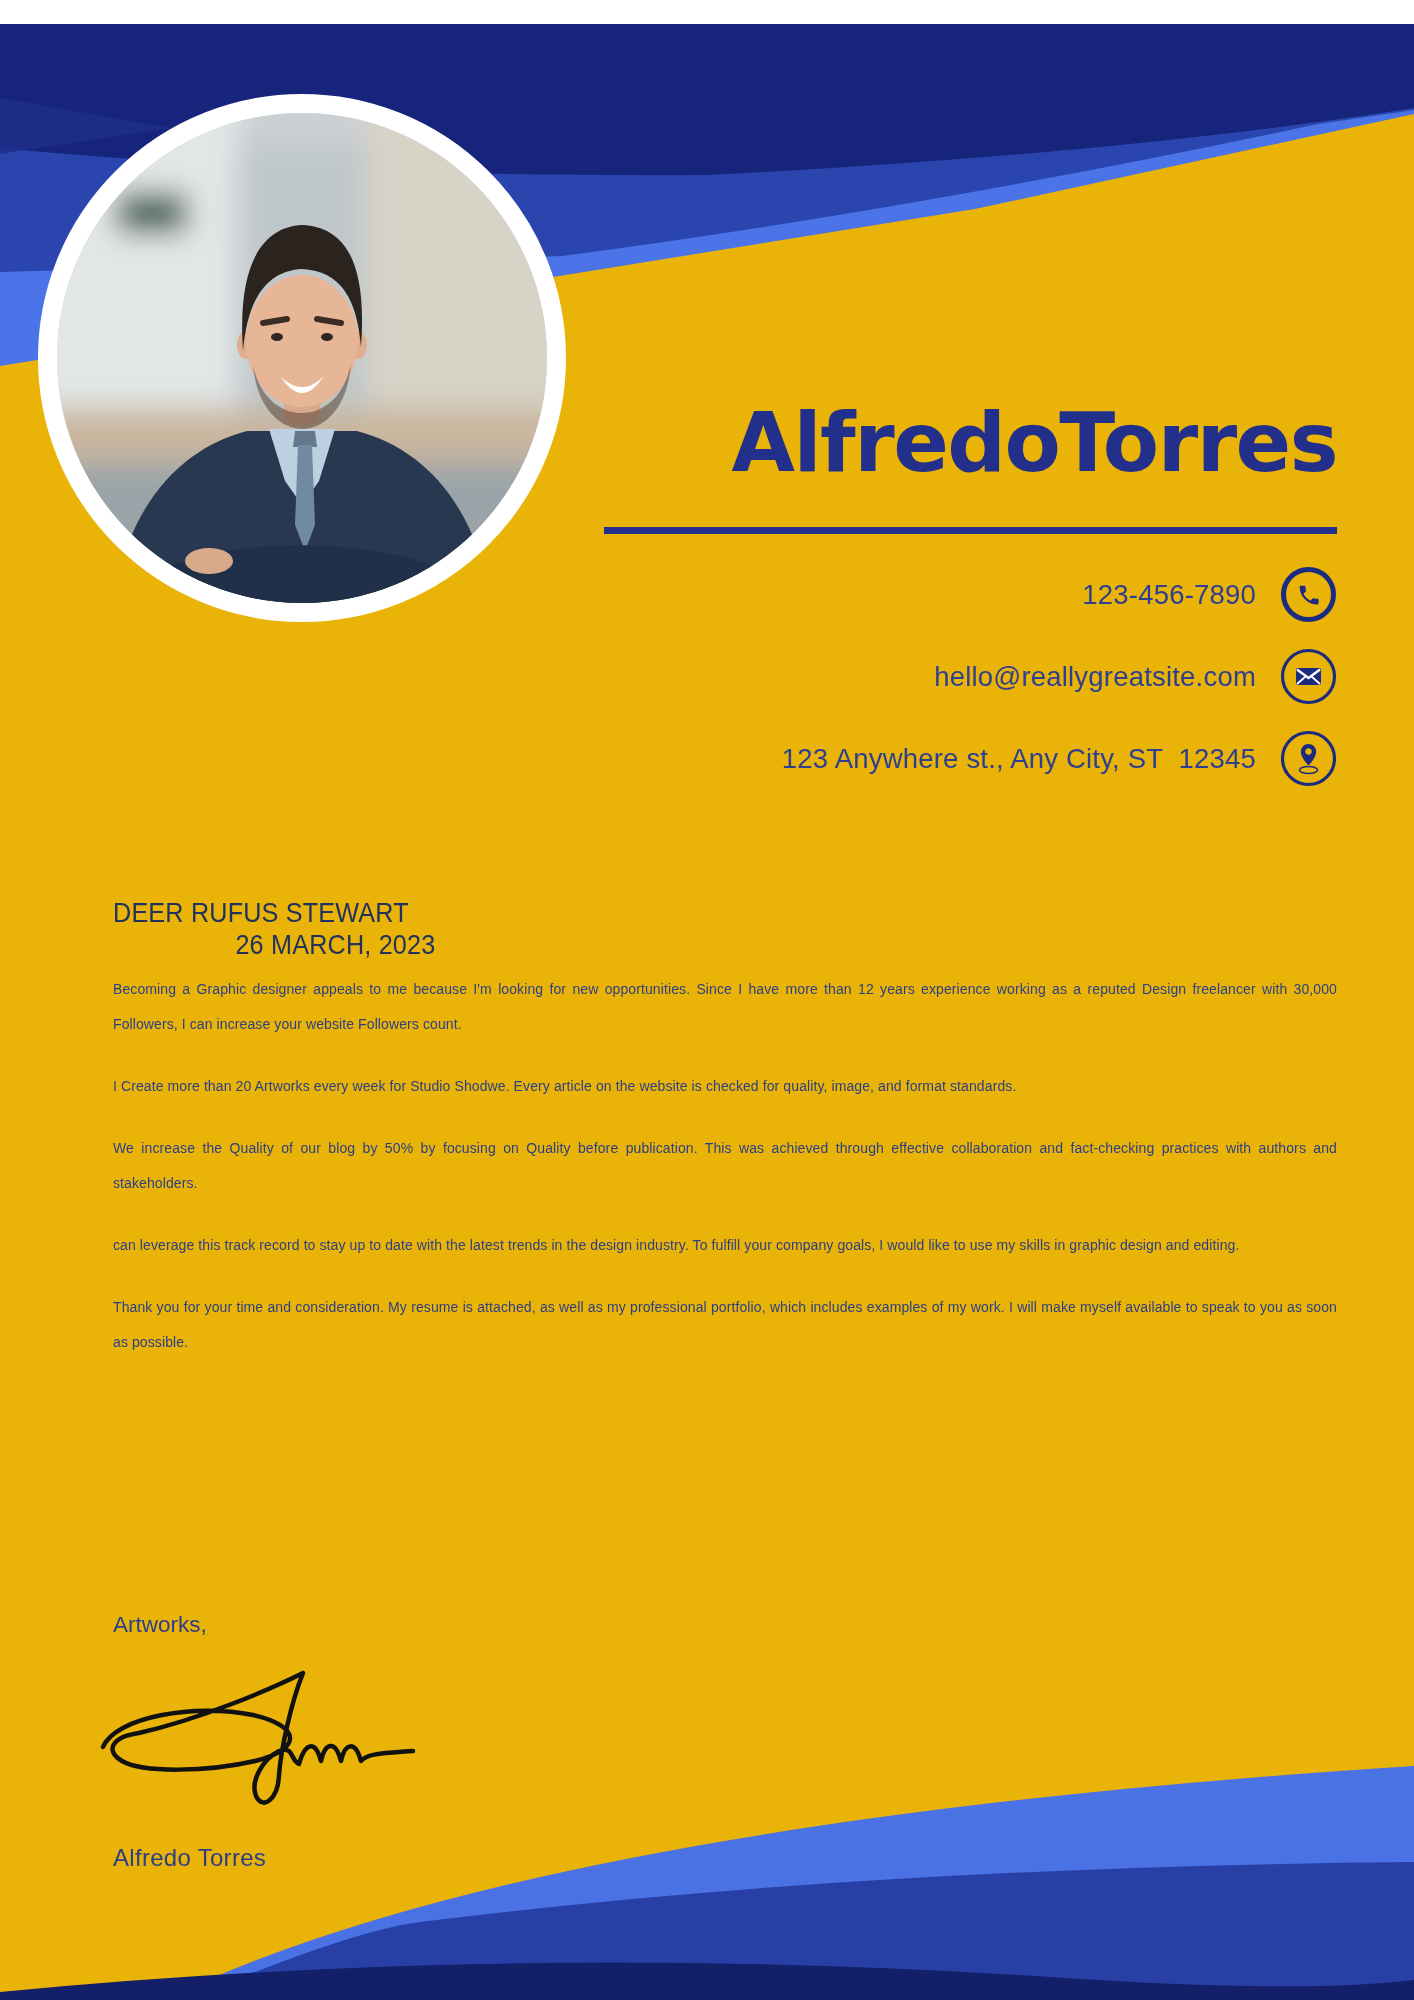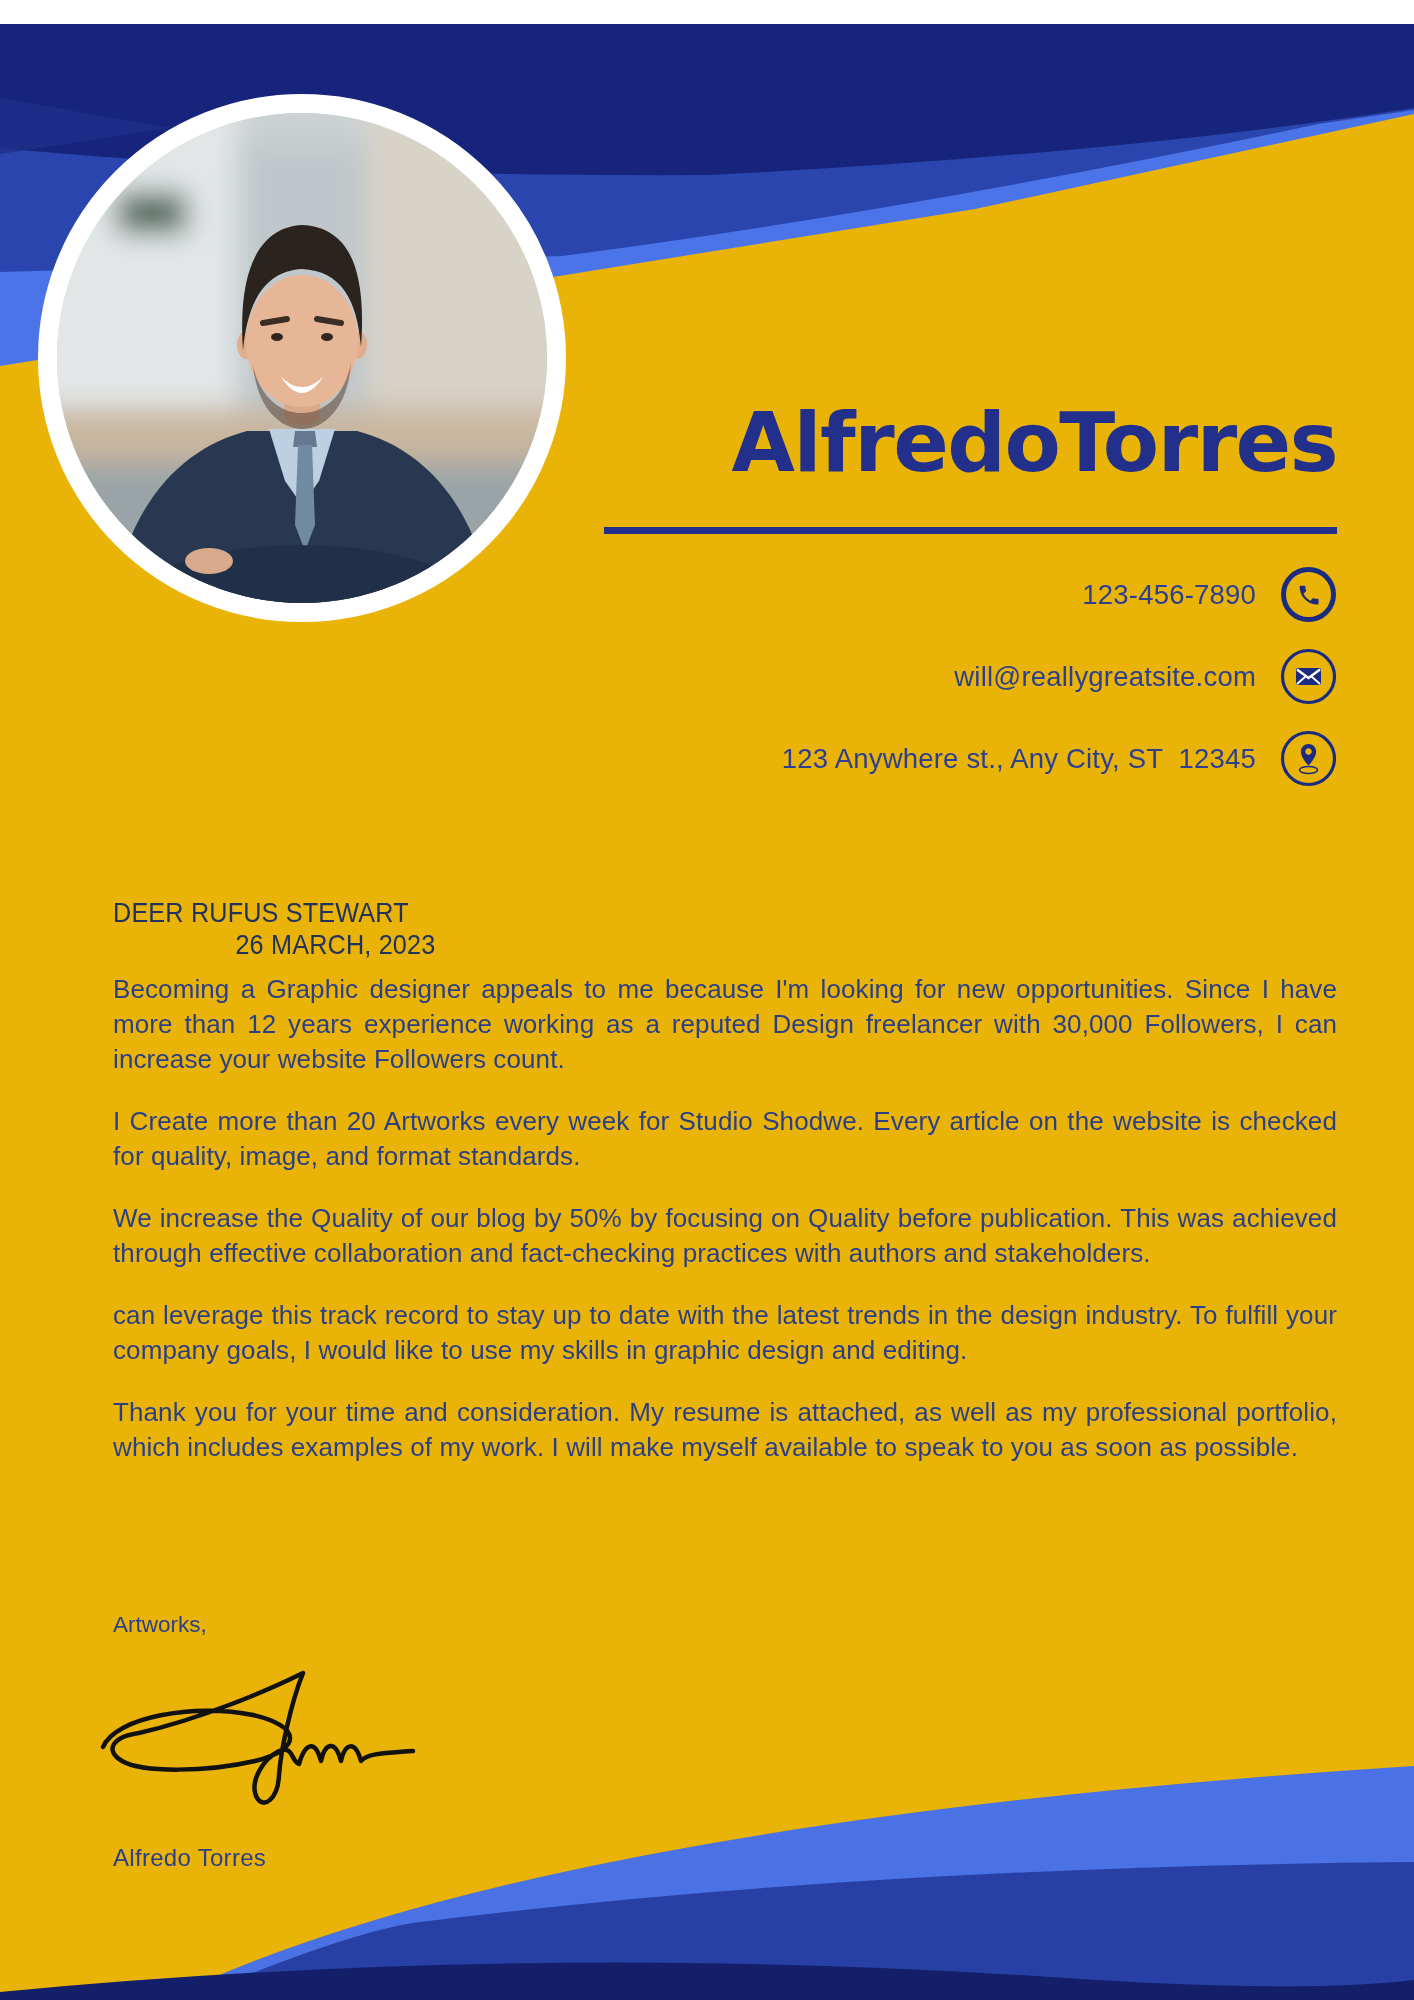--- a/index.html
+++ b/index.html
@@ -26,21 +26,21 @@
   .contact-row{display:flex;align-items:center;justify-content:flex-end;gap:24px;height:57px;margin-bottom:25px;}
   .contact-text{font-size:27.5px;color:#2c3f90;white-space:pre;letter-spacing:0.2px;text-align:right;}
   .cicon{width:57px;height:57px;flex:0 0 57px;}
 
   
   .greeting{position:absolute;left:113px;right:77px;top:873px;display:flex;justify-content:space-between;
     font-size:28px;font-weight:500;color:#21325f;letter-spacing:0.2px;flex-direction:column;}
   .greeting .gl{transform:scaleX(0.9);transform-origin:left center;}
   .greeting .gr{transform:scaleX(0.9);transform-origin:right center;}
   .body-text{position:absolute;left:113px;width:1224px;top:948px;}
-  .body-text p{margin:0 0 27px 0;font-size:26px;line-height:35px;color:#2b3f87;text-align:justify;letter-spacing:0.1px;}
+  .body-text p{margin:0 0 27px 0;font-size:14px;line-height:35px;color:#2b3f87;text-align:justify;letter-spacing:0.1px;}
   .closing{position:absolute;left:113px;top:1588px;font-size:22.5px;color:#2b3f87;}
   .sig{position:absolute;left:95px;top:1645px;}
   .sig-name{position:absolute;left:113px;top:1820px;font-size:24px;color:#2b3f87;letter-spacing:0.3px;}
 </style>
 </head>
 <body>
 
 <div class="page">
 
   <svg class="hdr-svg" width="1414" height="360" viewBox="0 0 1414 360" preserveAspectRatio="none">
@@ -92,21 +92,21 @@
 
   <div class="contact">
     <div class="contact-row">
       <span class="contact-text">123-456-7890</span>
       <svg class="cicon" viewBox="0 0 57 57">
         <circle cx="28.5" cy="28.5" r="25" fill="none" stroke="#1a2b80" stroke-width="5"></circle>
         <path transform="translate(16.5,16.5) scale(1.05)" fill="#1a2b80" d="M6.62 10.79c1.44 2.83 3.76 5.14 6.59 6.59l2.2-2.2c.27-.27.67-.36 1.02-.24 1.12.37 2.33.57 3.57.57.55 0 1 .45 1 1V20c0 .55-.45 1-1 1-9.39 0-17-7.61-17-17 0-.55.45-1 1-1h3.5c.55 0 1 .45 1 1 0 1.25.2 2.45.57 3.57.11.35.03.74-.25 1.02l-2.2 2.2z"></path>
       </svg>
     </div>
     <div class="contact-row">
-      <span class="contact-text">will@reallygreatsite.com</span>
+      <span class="contact-text">hello@reallygreatsite.com</span>
       <svg class="cicon" viewBox="0 0 57 57">
         <circle cx="28.5" cy="28.5" r="26" fill="none" stroke="#1a2b80" stroke-width="3.2"></circle>
         <rect x="16" y="20" width="25" height="17" rx="2" fill="#1a2b80"></rect>
         <path d="M17,21.5 L28.5,30 L40,21.5" stroke="#ffffff" stroke-width="2.4" fill="none"></path>
         <path d="M17,36 L25.5,28.5 M40,36 L31.5,28.5" stroke="#ffffff" stroke-width="1.8" fill="none"></path>
       </svg>
     </div>
     <div class="contact-row">
       <span class="contact-text">123 Anywhere st., Any City, ST  12345</span>
       <svg class="cicon" viewBox="0 0 57 57">

